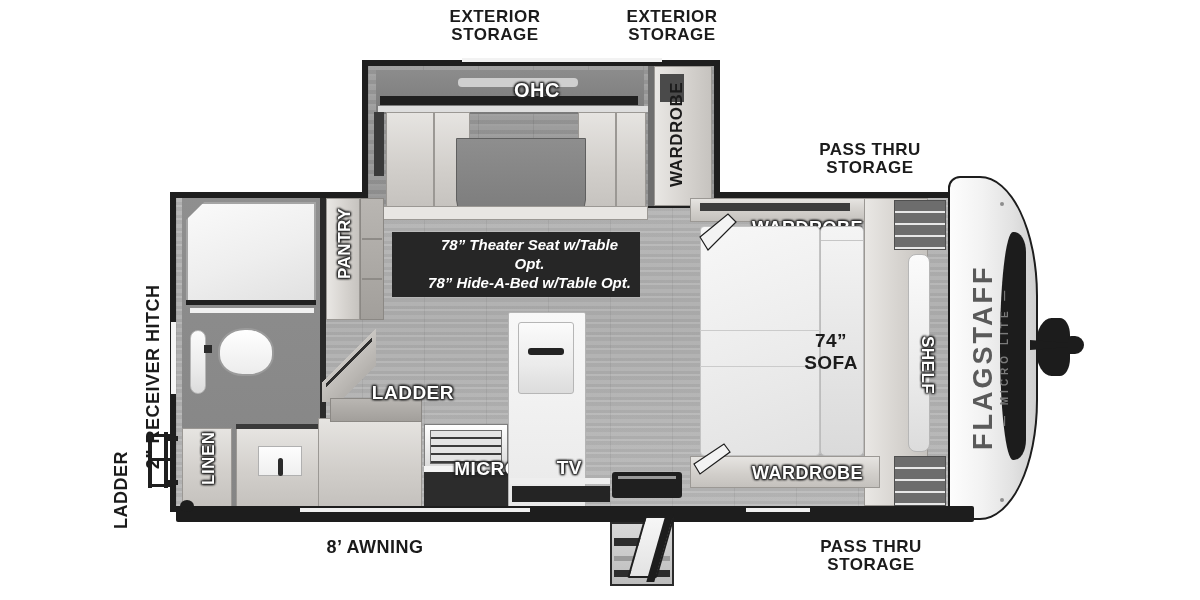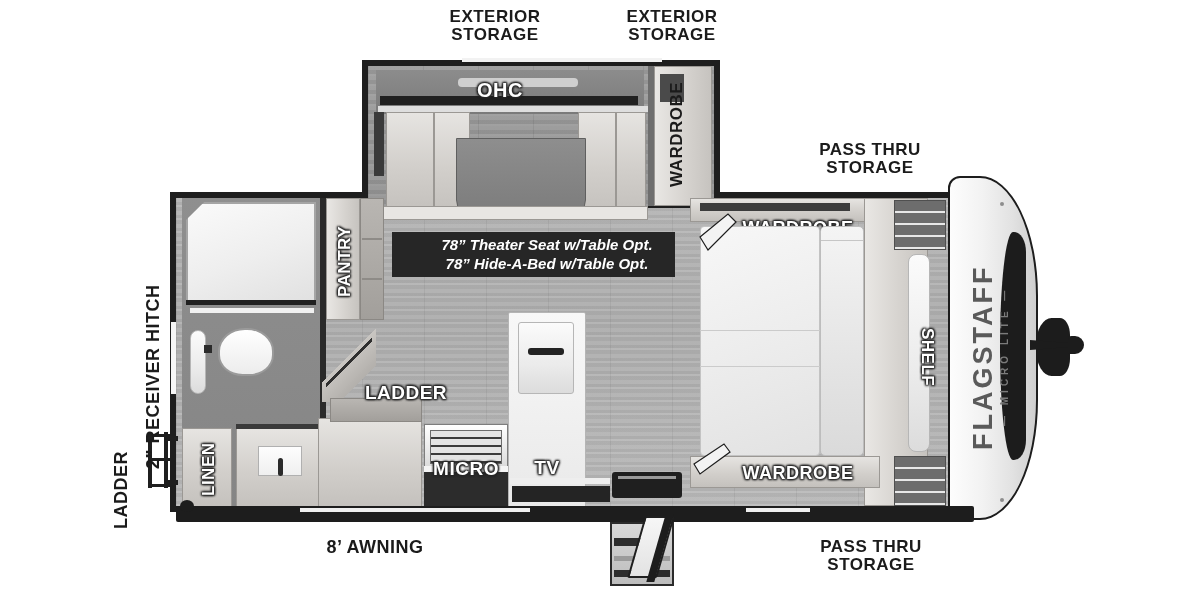--- a/index.html
+++ b/index.html
@@ -24,20 +24,21 @@
     text-align: center;
     line-height: 1.08;
     white-space: pre-line;
     user-select: none;
   }
   .lbl-white {
     color: #ffffff;
     text-shadow:
        0 0 3px #2e2e2e, 1px 1px 2px #232323, -1px 1px 2px #232323,
        1px -1px 2px #232323, -1px -1px 2px #232323;
+    text-align: right;
   }
   .lbl-vert { writing-mode: vertical-rl; transform: rotate(180deg); }
   .lbl-vert-r { writing-mode: vertical-rl; }
 
   .callout {
     position: absolute;
     background: #262626;
     color: #fff;
     font-style: italic;
     font-weight: bold;
@@ -334,20 +335,22 @@
   <div class="cab" style="left:690px; top:198px; width:190px; height:24px;"></div>
   <div class="dark-bar" style="left:700px; top:203px; width:150px; height:8px; background:#3c3c3c;"></div>
   <div class="lbl lbl-white" style="left:733px; top:219px; width:130px; font-size:18px;">WARDROBE</div>
 
   <div class="bed" style="left:700px; top:226px; width:120px; height:230px; border-radius:4px;"></div>
   <div class="thin-line" style="left:700px; top:330px; width:120px; height:1px; background:#cbcbcb;"></div>
   <div class="thin-line" style="left:700px; top:366px; width:120px; height:1px; background:#cbcbcb;"></div>
 
   <div class="sofa" style="left:820px; top:226px; width:44px; height:230px;"></div>
   <div class="thin-line" style="left:821px; top:240px; width:42px; height:1px; background:#c6c6c6;"></div>
+  <div class="lbl" style="left:795px; top:330px; width:72px; font-size:19px; line-height:1.15;">74”
+SOFA</div>
 
   <div class="cab cab-v" style="left:864px; top:198px; width:64px; height:308px;"></div>
   <div class="white-pad" style="left:908px; top:254px; width:22px; height:198px; border-radius:8px;"></div>
   <div class="lbl lbl-white lbl-vert-r" style="left:918px; top:320px; height:74px; font-size:17px;">SHELF</div>
 
   <div class="shelf-grid" style="left:894px; top:200px; width:52px; height:50px;
               background: repeating-linear-gradient(0deg,#e8e8e8 0 2px,#6d6d6d 2px 12px),
                           repeating-linear-gradient(90deg,#e8e8e8 0 2px,#6d6d6d 2px 26px);"></div>
   <div class="shelf-grid" style="left:894px; top:456px; width:52px; height:50px;
               background: repeating-linear-gradient(0deg,#e8e8e8 0 2px,#6d6d6d 2px 12px),
@@ -395,16 +398,16 @@
   <div class="step-tread" style="left:614px; top:538px; width:40px; height:8px;"></div>
   <div class="step-tread" style="left:614px; top:556px; width:56px; height:5px; background:#9b9b9b;"></div>
   <div class="step-tread" style="left:614px; top:570px; width:56px; height:7px;"></div>
   <div class="door-leaf" style="left:636px; top:516px; width:30px; height:62px; transform:skewX(-16deg); border-radius:2px;"></div>
   <div class="dark-bar" style="left:656px; top:514px; width:8px; height:68px; transform:skewX(-16deg); background:#1d1d1d;"></div>
 
   <div class="lbl" style="left:290px; top:538px; width:170px; font-size:18px;">8’ AWNING</div>
   <div class="lbl" style="left:805px; top:538px; width:132px; font-size:17px;">PASS THRU
 STORAGE</div>
 
-  <div class="callout" style="left:392px; top:232px; width:283px;padding-left:36px;">78” Theater Seat w/Table Opt.
+  <div class="callout" style="left:392px; top:232px; width:248px;padding-left:36px;">78” Theater Seat w/Table Opt.
 78” Hide-A-Bed w/Table Opt.</div>
 
 </div>
 
 </body></html>

